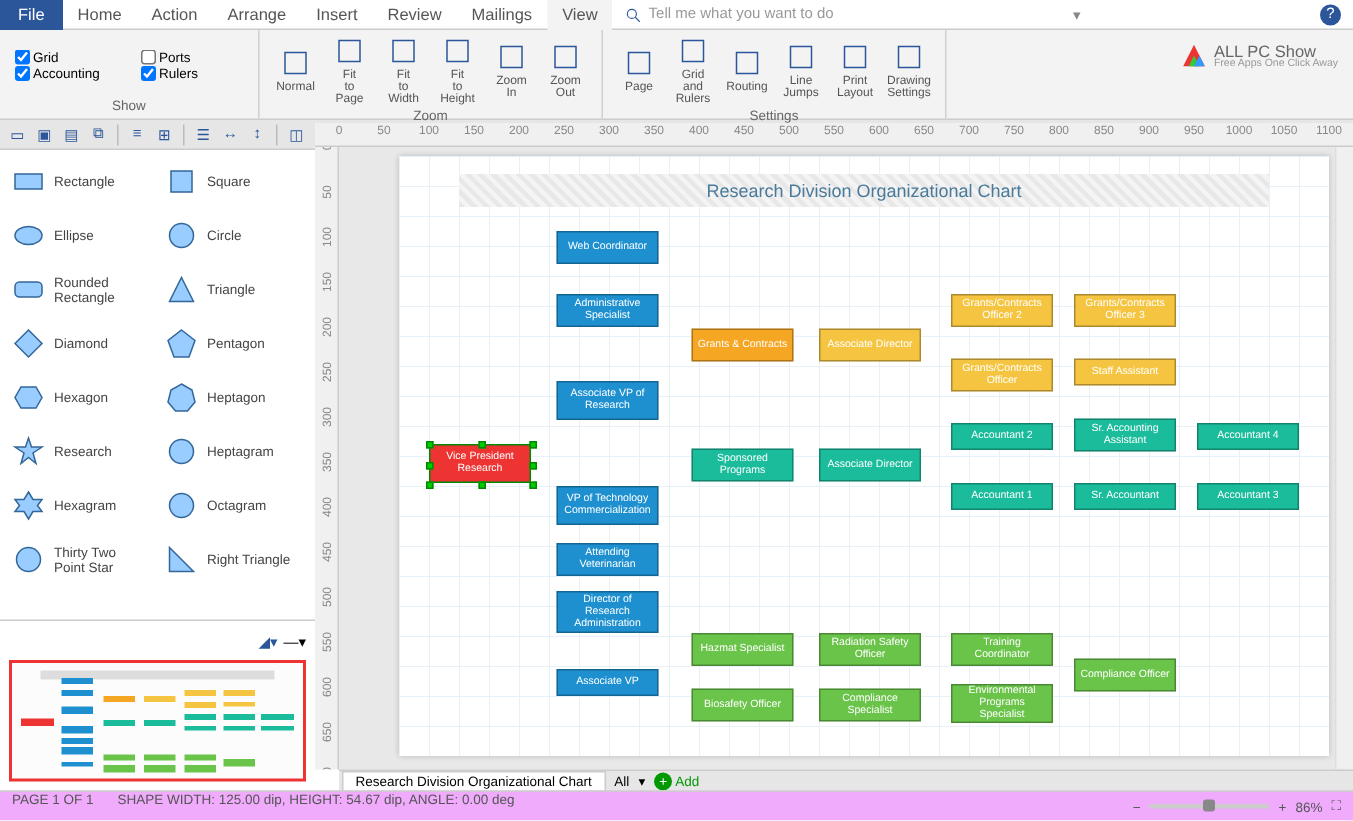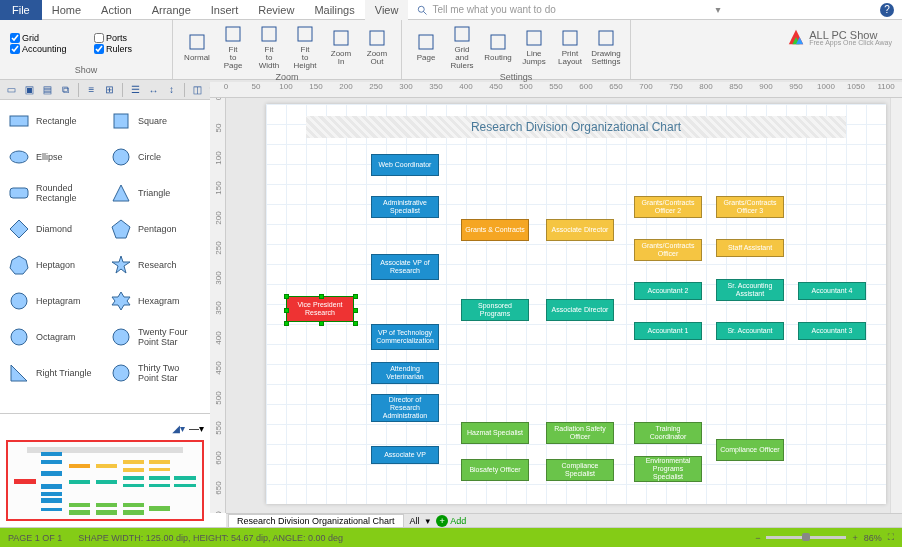--- a/index.html
+++ b/index.html
@@ -45,21 +45,21 @@
 .page{position:absolute;left:40px;top:6px;width:620px;height:400px;background:#fff;box-shadow:0 0 4px rgba(0,0,0,0.2)}
 .page-grid{position:absolute;inset:0;background-image:linear-gradient(#e8f0f8 1px,transparent 1px),linear-gradient(90deg,#e8f0f8 1px,transparent 1px);background-size:20px 20px}
 .title-bar{position:absolute;left:40px;top:12px;right:40px;height:22px;background:repeating-linear-gradient(45deg,#e8e8e8,#e8e8e8 3px,#f4f4f4 3px,#f4f4f4 6px);display:flex;align-items:center;justify-content:center;font-size:12px;color:#4a7a9a}
 .node{position:absolute;border:1px solid rgba(0,0,0,0.3);display:flex;align-items:center;justify-content:center;text-align:center;font-size:7px;line-height:1.1;padding:2px;color:#fff}
 .node.sel{border:1.5px solid #080}
 .handle{position:absolute;width:5px;height:5px;background:#0c0;border:1px solid #080}
 .page-tabs{position:absolute;left:226px;right:0;bottom:20px;height:14px;background:#e6e6e6;border-top:1px solid #ccc;display:flex;align-items:center;font-size:9px}
 .page-tab{padding:1px 8px;background:#fff;border:1px solid #ccc;border-bottom:none;margin-left:2px}
 .page-tab-all{padding:1px 6px}
 .add-btn{display:flex;align-items:center;gap:2px;margin-left:6px;color:#090}
-.statusbar{position:absolute;left:0;right:0;bottom:0;height:20px;background:#84cc16;border-top:1px solid #ccc;display:flex;align-items:center;font-size:9px;color:#555;padding:0 8px;gap:16px}
+.statusbar{position:absolute;left:0;right:0;bottom:0;height:20px;background:#f0abfc;border-top:1px solid #ccc;display:flex;font-size:9px;color:#555;padding:0 8px;gap:16px}
 .zoom-ctrl{margin-left:auto;display:flex;align-items:center;gap:6px}
 .zoom-slider{width:80px;height:3px;background:#ccc;position:relative}
 .zoom-slider::after{content:"";position:absolute;left:50%;top:-3px;width:8px;height:8px;background:#888;border-radius:2px;transform:translateX(-50%)}
 .scrollbar-v{position:absolute;right:0;top:98px;bottom:34px;width:12px;background:#f0f0f0;border-left:1px solid #ddd}
 </style>
 </head>
 <body>
 
 <div class="menubar">
   <div class="file-tab">File</div>
@@ -354,20 +354,28 @@
         <div class="sh">
           <svg width="22" height="22" viewBox="0 0 22 22">
             <polygon points="11,2 20,9 16,20 6,20 2,9" fill="#9cf" stroke="#369"></polygon>
           </svg>
         </div>
         <span>Pentagon</span>
       </div>
       <div class="shape-item">
         <div class="sh">
           <svg width="22" height="22" viewBox="0 0 22 22">
+            <polygon points="6,4 16,4 20,11 16,18 6,18 2,11" fill="#9cf" stroke="#369"></polygon>
+          </svg>
+        </div>
+        <span>Hexagon</span>
+      </div>
+      <div class="shape-item">
+        <div class="sh">
+          <svg width="22" height="22" viewBox="0 0 22 22">
             <polygon points="11,2 18,6 20,14 15,20 7,20 2,14 4,6" fill="#9cf" stroke="#369"></polygon>
           </svg>
         </div>
         <span>Heptagon</span>
       </div>
       <div class="shape-item">
         <div class="sh">
           <svg width="22" height="22" viewBox="0 0 22 22">
             <polygon points="11,2 13,8 20,8 14,12 16,19 11,15 6,19 8,12 2,8 9,8" fill="#9cf" stroke="#369"></polygon>
           </svg>
@@ -397,37 +405,29 @@
           </svg>
         </div>
         <span>Octagram</span>
       </div>
       <div class="shape-item">
         <div class="sh">
           <svg width="22" height="22" viewBox="0 0 22 22">
             <circle cx="11" cy="11" r="8" fill="#9cf" stroke="#369"></circle>
           </svg>
         </div>
-        <span>Twenty Four Point Star</span>
+        <span>Thirty Two Point Star</span>
       </div>
       <div class="shape-item">
         <div class="sh">
           <svg width="22" height="22" viewBox="0 0 22 22">
             <polygon points="3,19 19,19 3,3" fill="#9cf" stroke="#369"></polygon>
           </svg>
         </div>
         <span>Right Triangle</span>
-      </div>
-      <div class="shape-item">
-        <div class="sh">
-          <svg width="22" height="22" viewBox="0 0 22 22">
-            <circle cx="11" cy="11" r="8" fill="#9cf" stroke="#369"></circle>
-          </svg>
-        </div>
-        <span>Thirty Two Point Star</span>
       </div>
     </div>
 </div>
 
 <div class="thumb-panel">
   <div class="thumb-tools">
     <span style="color:#2b579a">◢▾</span>
     <span>—▾</span>
   </div>
   <div class="thumb">

